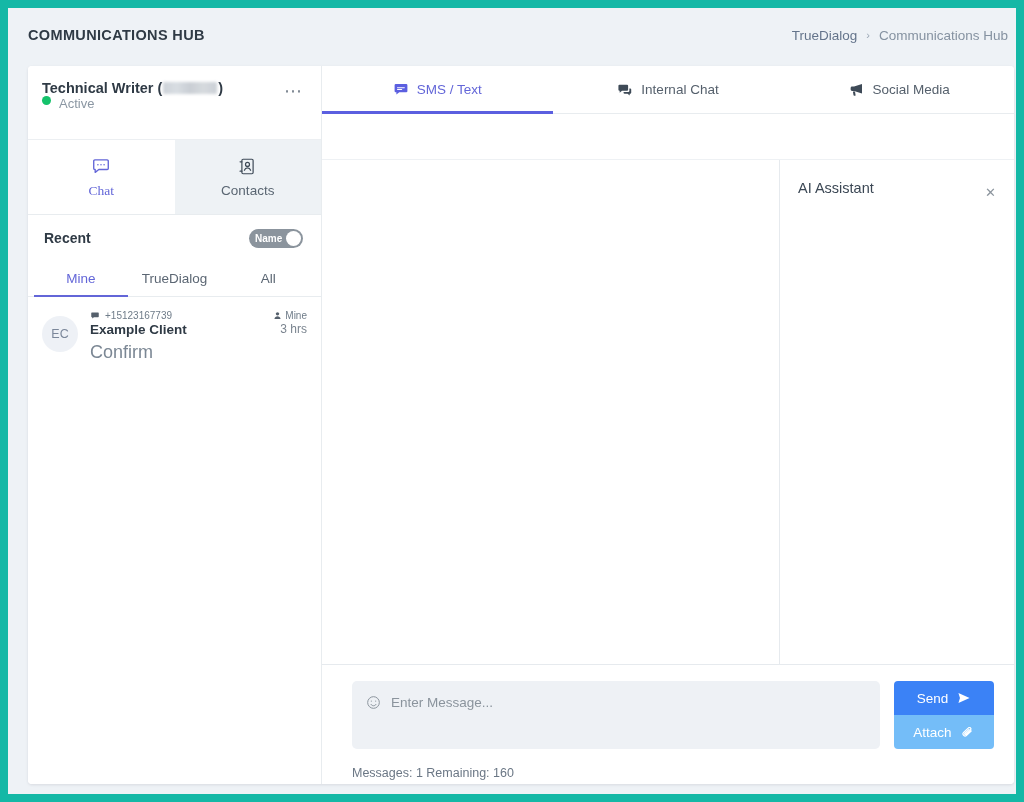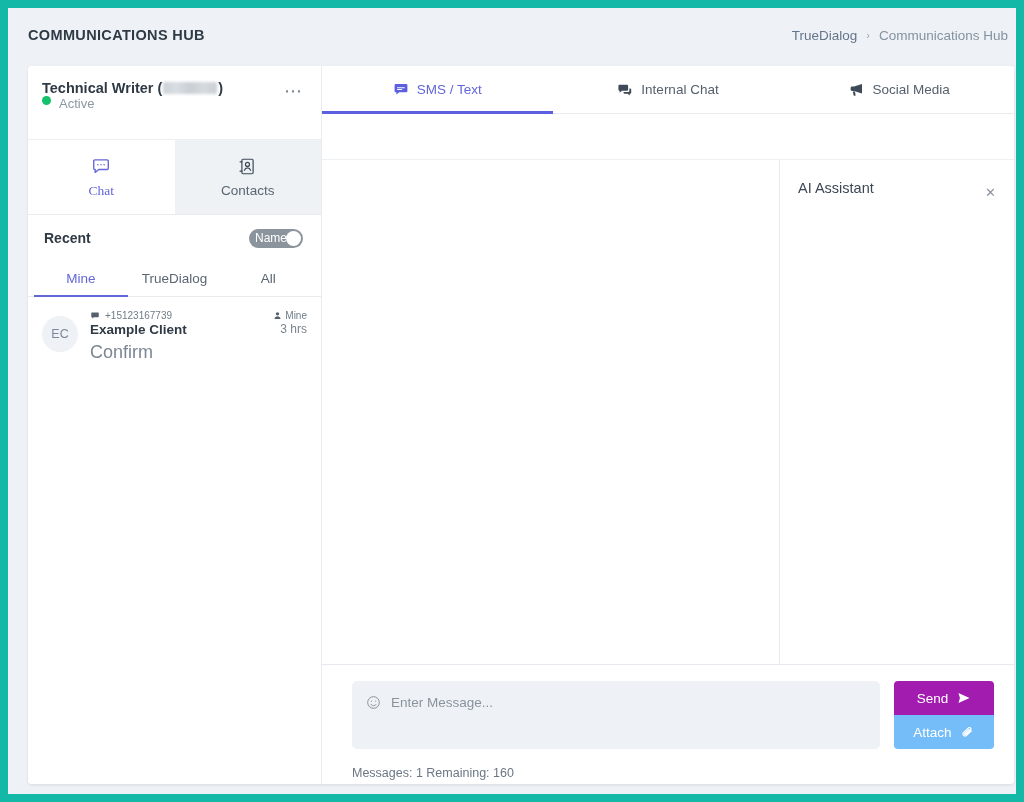--- a/index.html
+++ b/index.html
@@ -205,23 +205,24 @@
     border-radius: 11px;
     background: #8b949d;
     display: flex;
     align-items: center;
     justify-content: flex-start;
     padding: 0 3px;
     position: relative;
     cursor: pointer;
   }
   .name-toggle .tg-label {
-    font-size: 12px;
+    font-size: 10px;
     color: #ffffff;
     padding-left: 3px;
+    font-weight: bold;
   }
   .name-toggle .knob {
     position: absolute;
     right: 2px;
     width: 15px; height: 15px;
     border-radius: 50%;
     background: #ffffff;
   }
 
   
@@ -418,21 +419,21 @@
   .btn-send, .btn-attach {
     flex: 1;
     display: flex;
     align-items: center;
     justify-content: center;
     gap: 9px;
     font-size: 13.5px;
     color: #ffffff;
     cursor: pointer;
   }
-  .btn-send { background: #a21caf; }
+  .btn-send { background: #3b82f6; }
   .btn-attach { background: #74bdf8; }
 
   .msg-count {
     margin-top: 17px;
     font-size: 12.5px;
     color: #6b7785;
   }
 
   svg { display: block; }
 </style>

